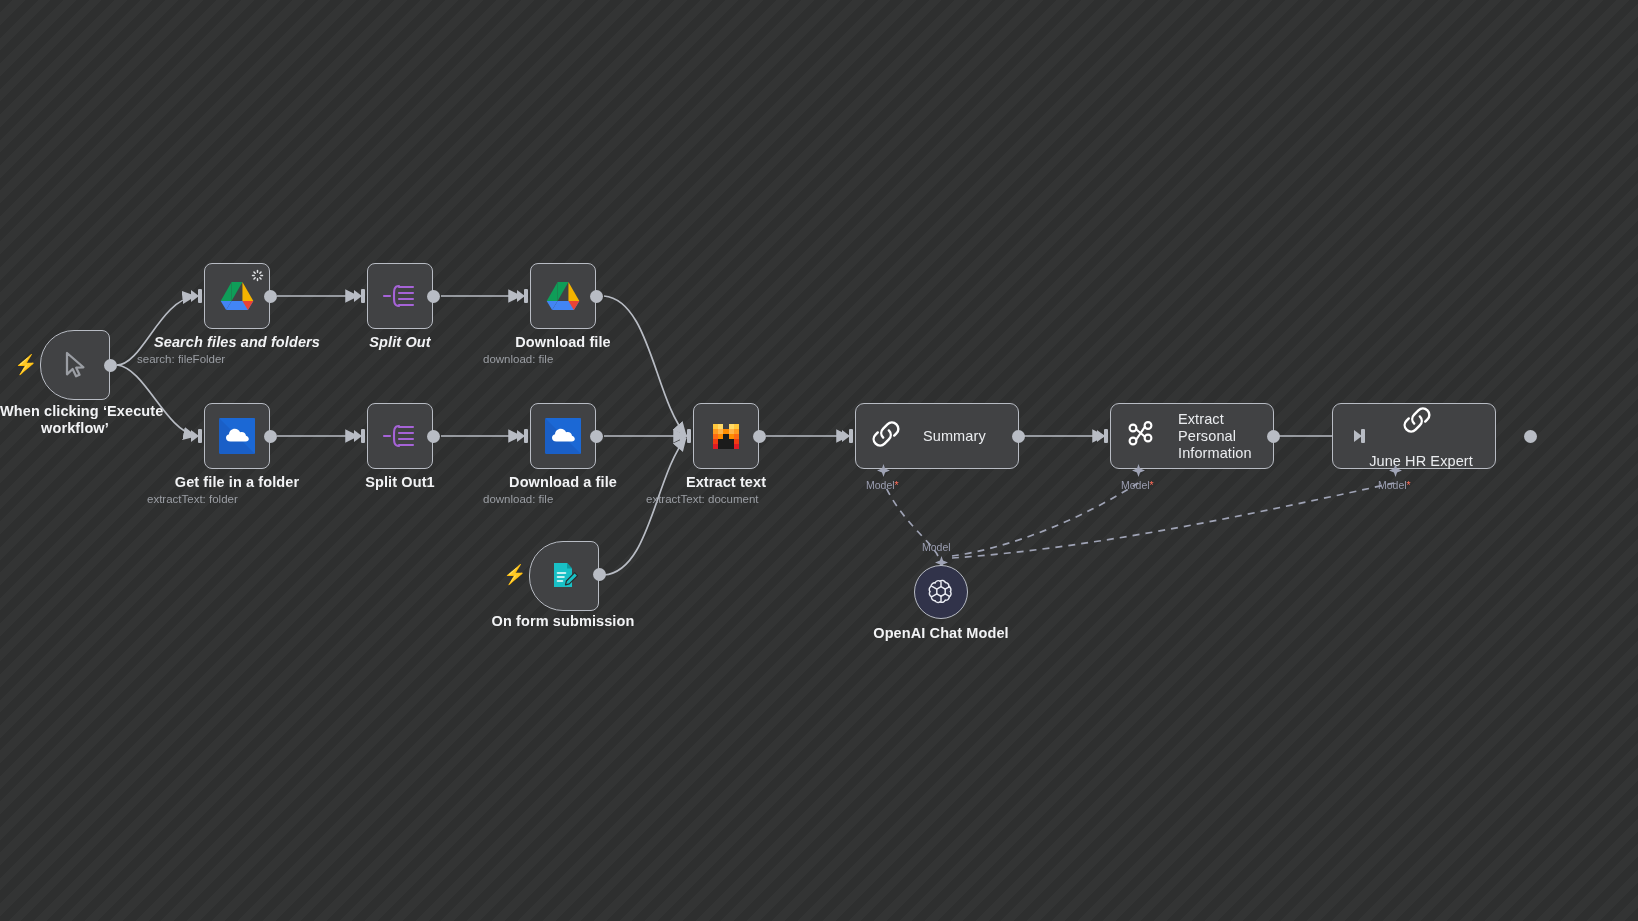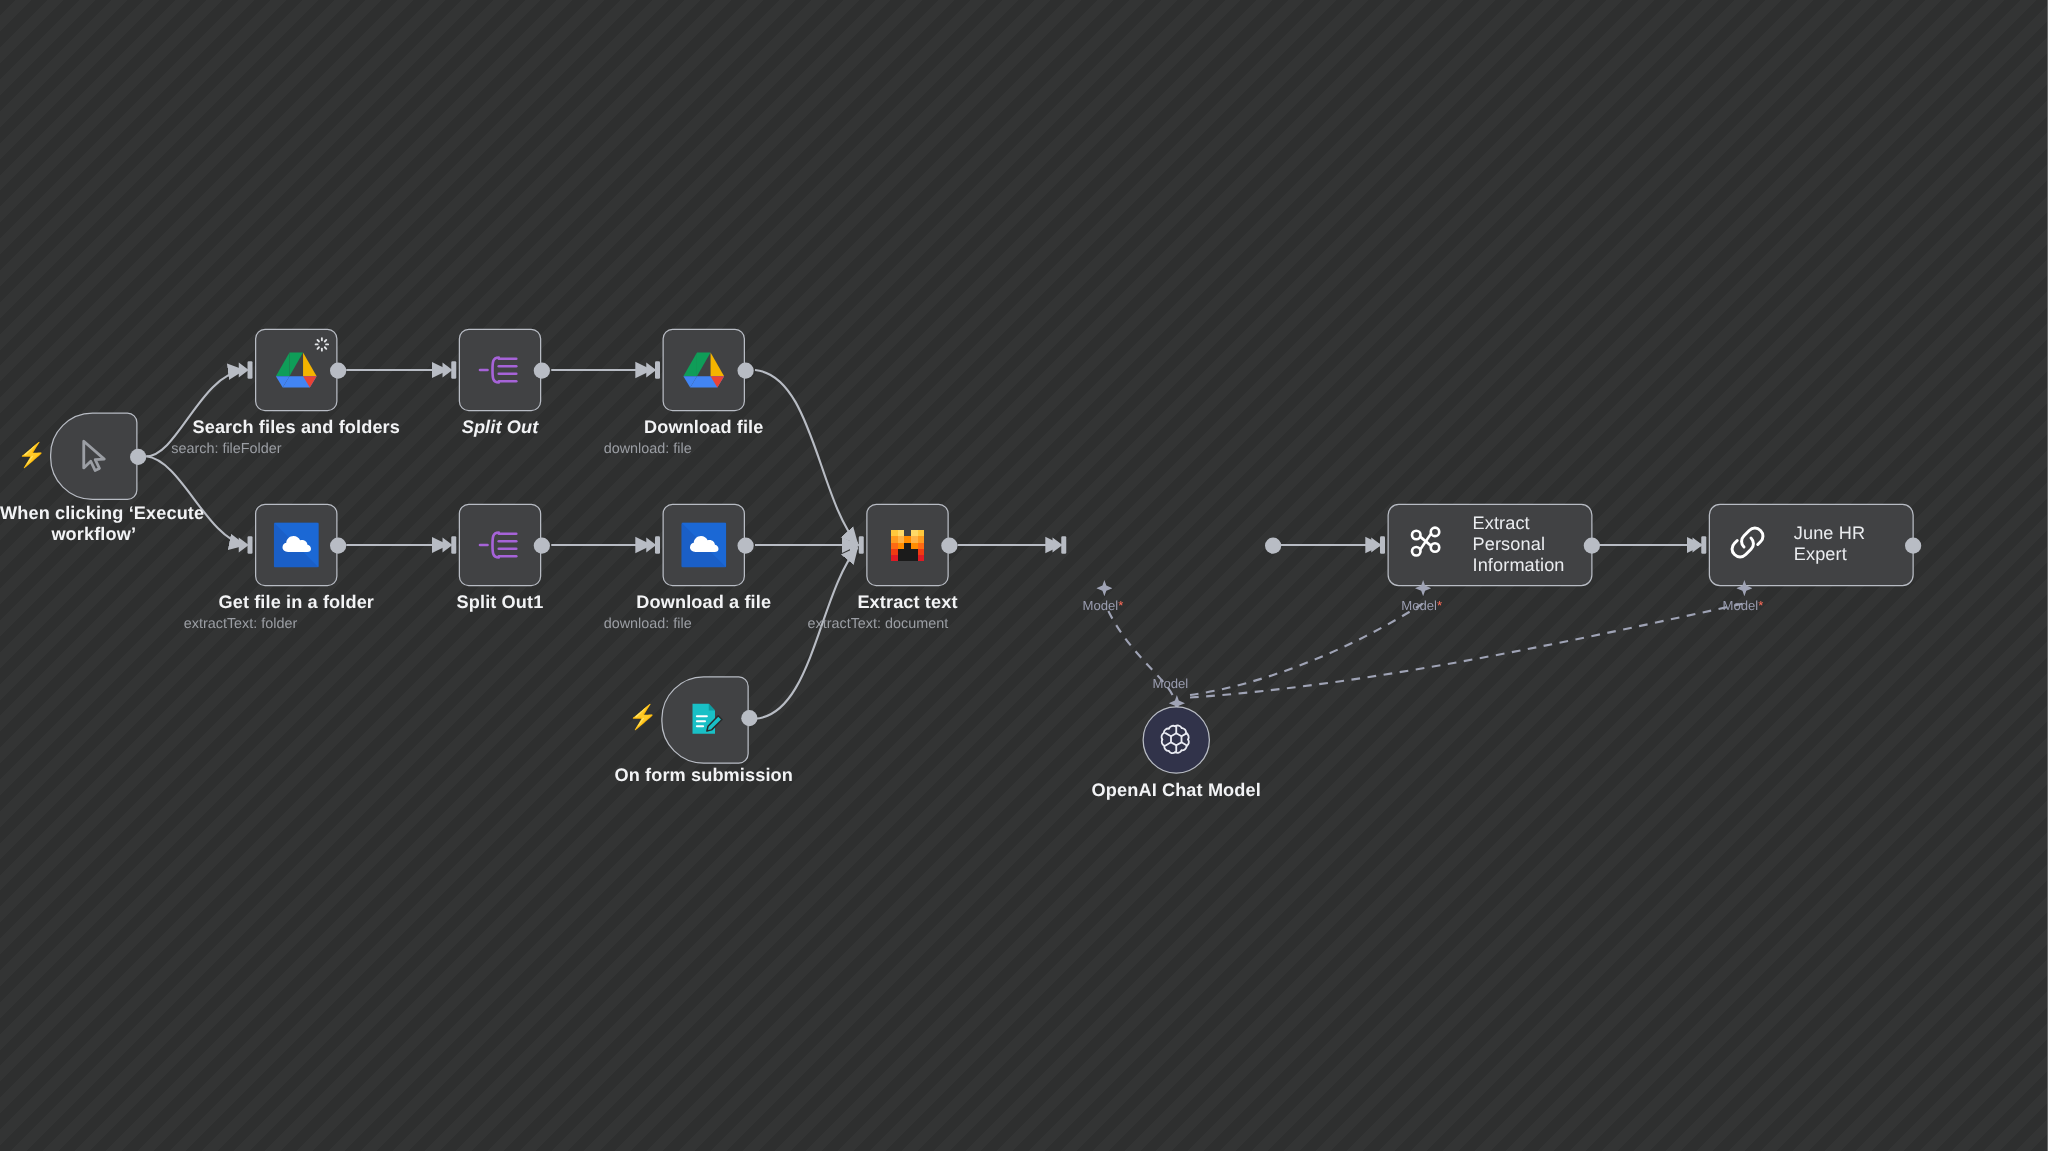--- a/index.html
+++ b/index.html
@@ -195,21 +195,21 @@
         <path d="M3.2 3.2 L4.5 4.5"></path>
           <path d="M9.5 9.5 L10.8 10.8"></path>
         <path d="M10.8 3.2 L9.5 4.5"></path>
           <path d="M4.5 9.5 L3.2 10.8"></path>
       </g>
     </svg>
   </div>
   <div class="port-in" style="left:191px; top:290px;"></div>
   <div class="port-in-bar" style="left:198px; top:289px;"></div>
   <div class="port-out" style="left:264px; top:290px;"></div>
-  <div class="caption" style="left:137px; top:334px; width:200px;">Search files and folders</div>
+  <div class="caption" style="left:137px; top:334px; width:200px;font-style:italic;">Search files and folders</div>
   <div class="subcaption" style="left:137px; top:352px; width:200px;">search: fileFolder</div>
 
   <div class="node sq" style="left:367px; top:263px;">
     <div class="icon-wrap">
       <svg width="36" height="32" viewBox="0 0 36 32" fill="none" stroke="#a663d8" stroke-width="2.1" stroke-linecap="round">
         <path d="M2 16 L8 16"></path>
         <path d="M17 6 C12 6 12 10 12 16 C12 22 12 26 17 26"></path>
         <path d="M17 7 L31 7"></path>
         <path d="M17 13 L31 13"></path>
         <path d="M17 19 L31 19"></path>
@@ -334,20 +334,29 @@
         <rect x="25" y="25" width="5" height="5" fill="#e01b24"></rect>
       </svg>
     </div>
   </div>
   <div class="port-in" style="left:680px; top:430px;"></div>
   <div class="port-in-bar" style="left:687px; top:429px;"></div>
   <div class="port-out" style="left:753px; top:430px;"></div>
   <div class="caption" style="left:646px; top:474px; width:160px;">Extract text</div>
   <div class="subcaption" style="left:646px; top:492px; width:160px;">extractText: document</div>
 
+  <div class="node ai" style="left:855px; top:403px; width:164px;">
+    <div class="icon-wrap">
+      <svg width="32" height="32" viewBox="0 0 32 32" fill="none" stroke="#ffffff" stroke-width="2.4" stroke-linecap="round">
+        <path d="M13.2 19.6 C10.6 17 10.6 13.2 13.2 10.6 L17.4 6.4 C20 3.8 23.8 3.8 26.4 6.4 C29 9 29 12.8 26.4 15.4 L24.2 17.6"></path>
+        <path d="M18.8 12.4 C21.4 15 21.4 18.8 18.8 21.4 L14.6 25.6 C12 28.2 8.2 28.2 5.6 25.6 C3 23 3 19.2 5.6 16.6 L7.8 14.4"></path>
+      </svg>
+    </div>
+    <span class="ai-label">Summary</span>
+  </div>
   <div class="port-in" style="left:842px; top:430px;"></div>
   <div class="port-in-bar" style="left:849px; top:429px;"></div>
   <div class="port-out" style="left:1012px; top:430px;"></div>
   <div class="port-model" style="left:877px; top:464px;"></div>
   <div class="port-model-label" style="left:866px; top:479px;"><span>Model</span><span class="req">*</span></div>
 
   <div class="node ai" style="left:1110px; top:403px; width:164px;">
     <div class="icon-wrap">
       <svg width="32" height="32" viewBox="0 0 32 32" fill="none" stroke="#ffffff" stroke-width="2.1">
         <circle cx="8" cy="10" r="3.4"></circle>
@@ -360,21 +369,21 @@
     </div>
     <span class="ai-label" style="white-space:pre-line;">Extract Personal
 Information</span>
   </div>
   <div class="port-in" style="left:1097px; top:430px;"></div>
   <div class="port-in-bar" style="left:1104px; top:429px;"></div>
   <div class="port-out" style="left:1267px; top:430px;"></div>
   <div class="port-model" style="left:1132px; top:464px;"></div>
   <div class="port-model-label" style="left:1121px; top:479px;"><span>Model</span><span class="req">*</span></div>
 
-  <div class="node ai" style="left:1367px; top:403px; width:164px;">
+  <div class="node ai" style="left:1332px; top:403px; width:164px;flex-direction:column;">
     <div class="icon-wrap">
       <svg width="32" height="32" viewBox="0 0 32 32" fill="none" stroke="#ffffff" stroke-width="2.4" stroke-linecap="round">
         <path d="M13.2 19.6 C10.6 17 10.6 13.2 13.2 10.6 L17.4 6.4 C20 3.8 23.8 3.8 26.4 6.4 C29 9 29 12.8 26.4 15.4 L24.2 17.6"></path>
         <path d="M18.8 12.4 C21.4 15 21.4 18.8 18.8 21.4 L14.6 25.6 C12 28.2 8.2 28.2 5.6 25.6 C3 23 3 19.2 5.6 16.6 L7.8 14.4"></path>
       </svg>
     </div>
     <span class="ai-label">June HR Expert</span>
   </div>
   <div class="port-in" style="left:1354px; top:430px;"></div>
   <div class="port-in-bar" style="left:1361px; top:429px;"></div>

